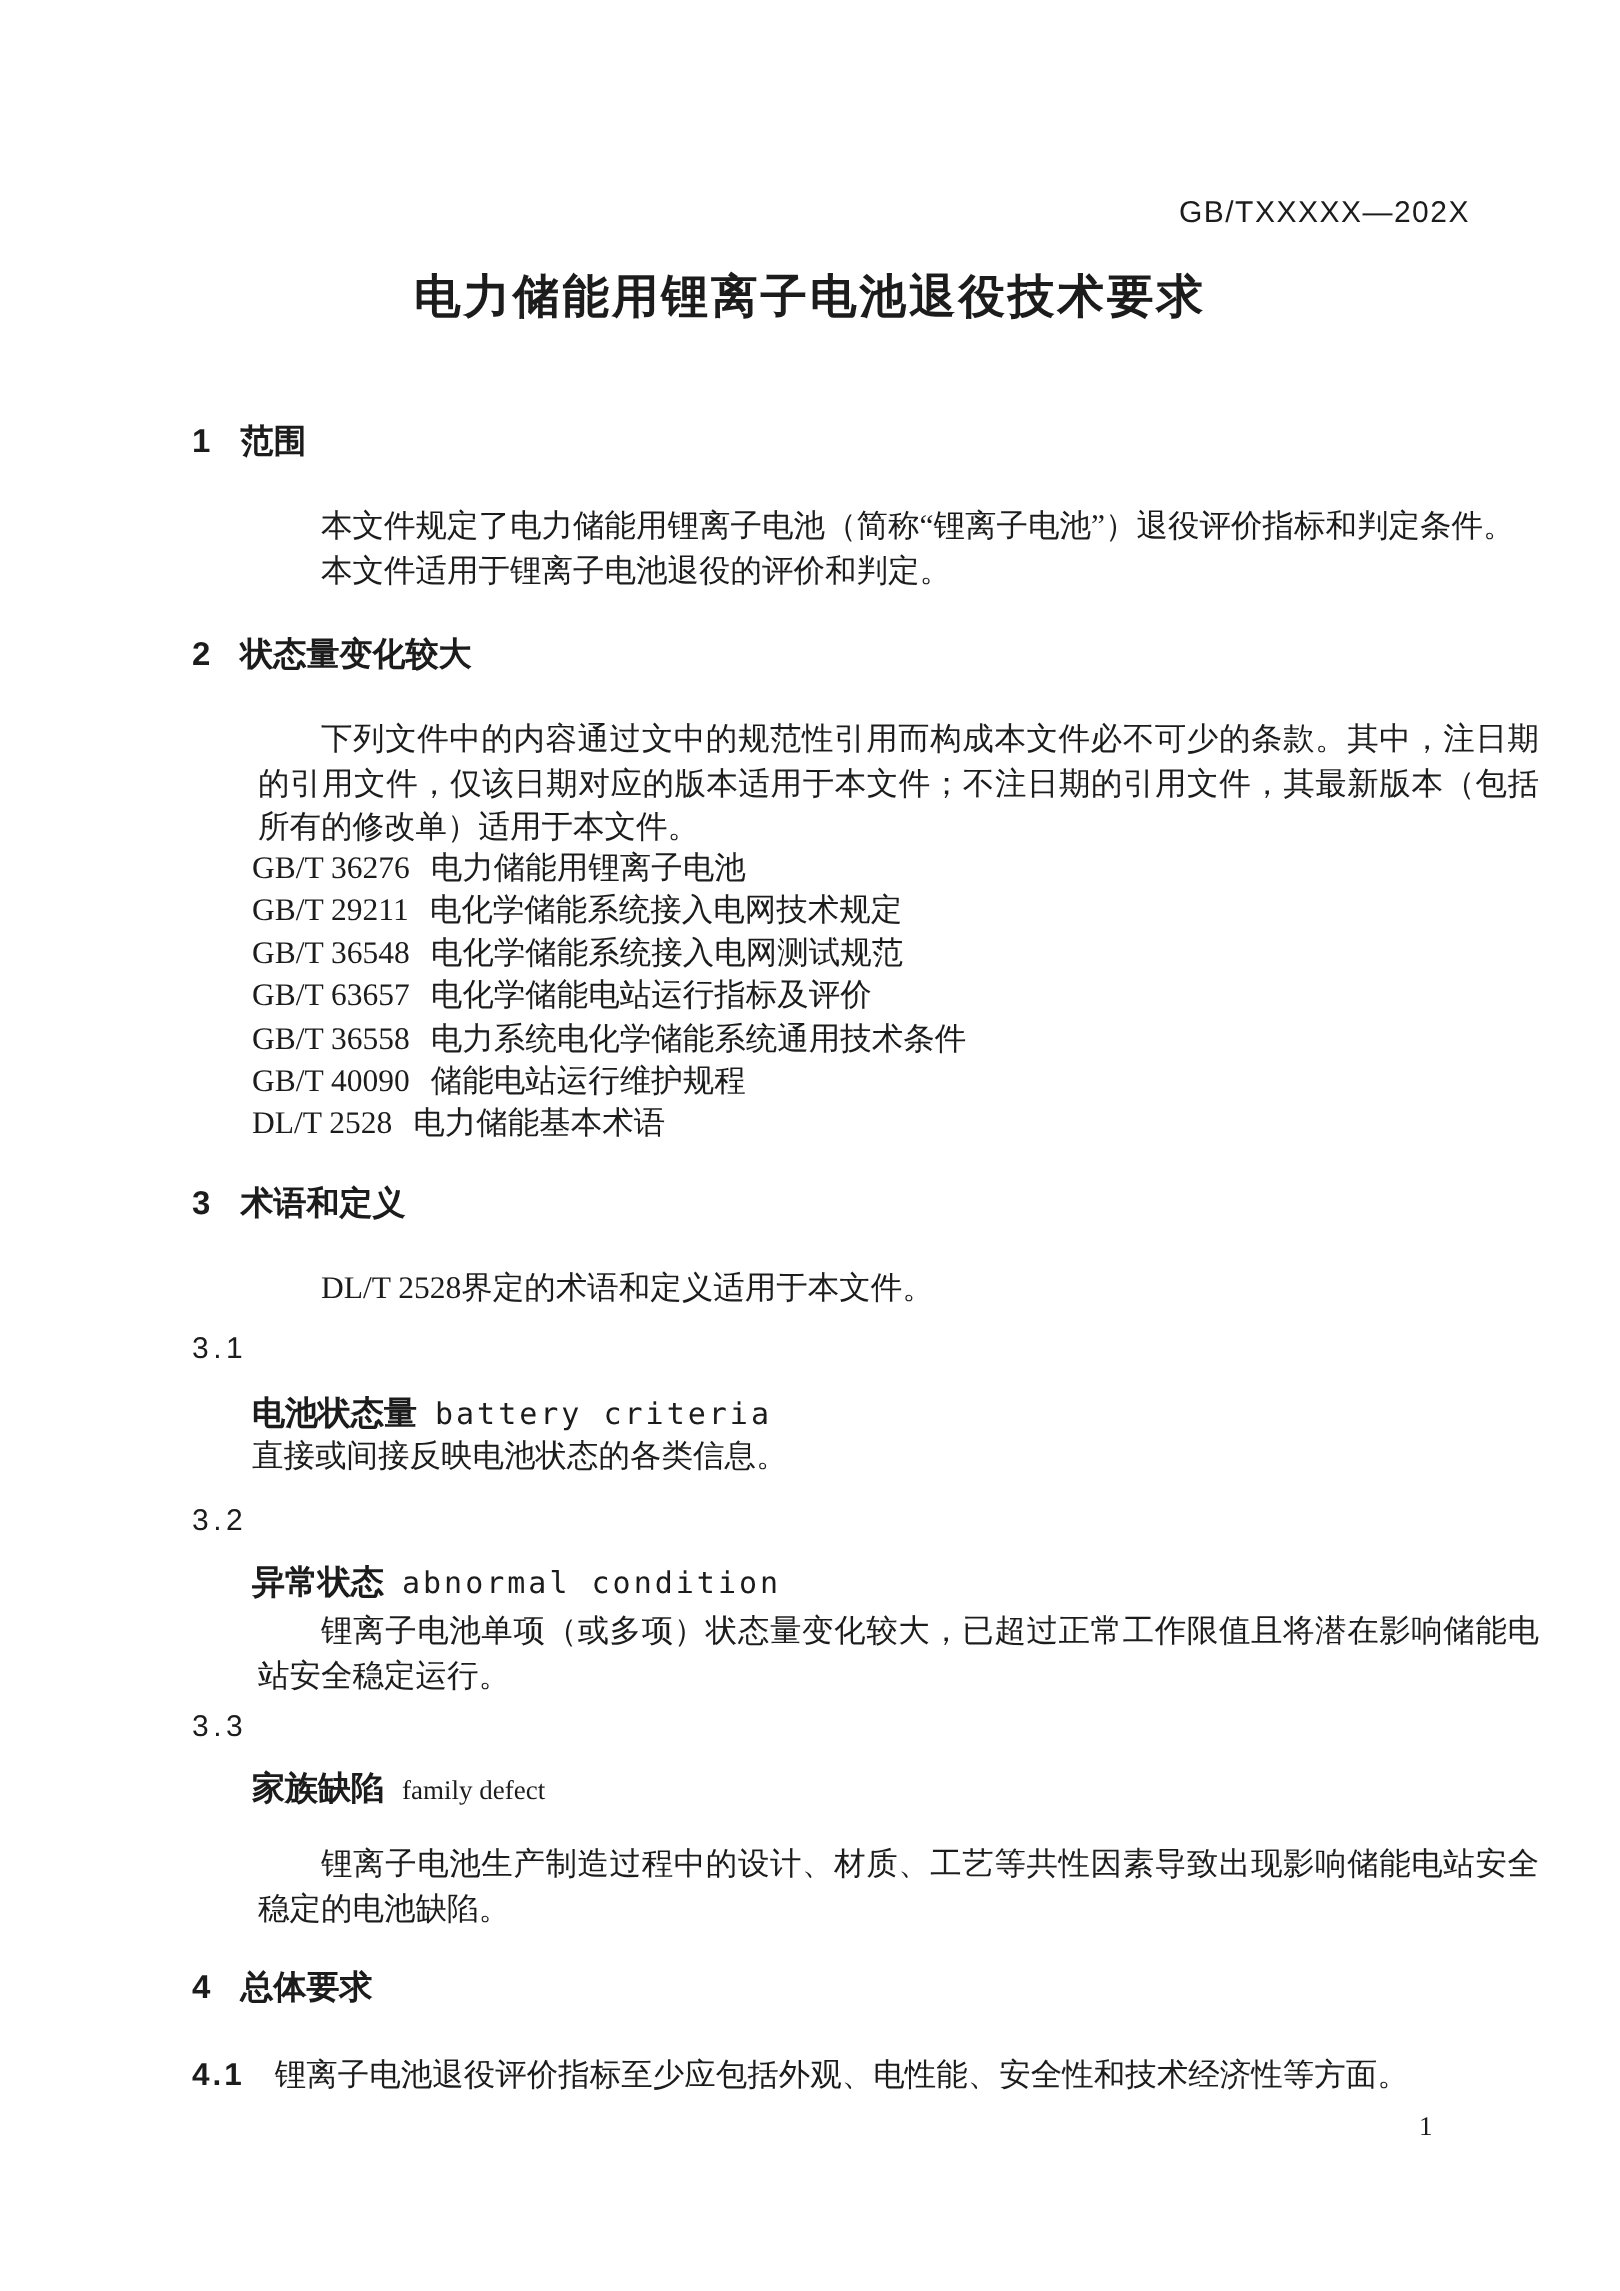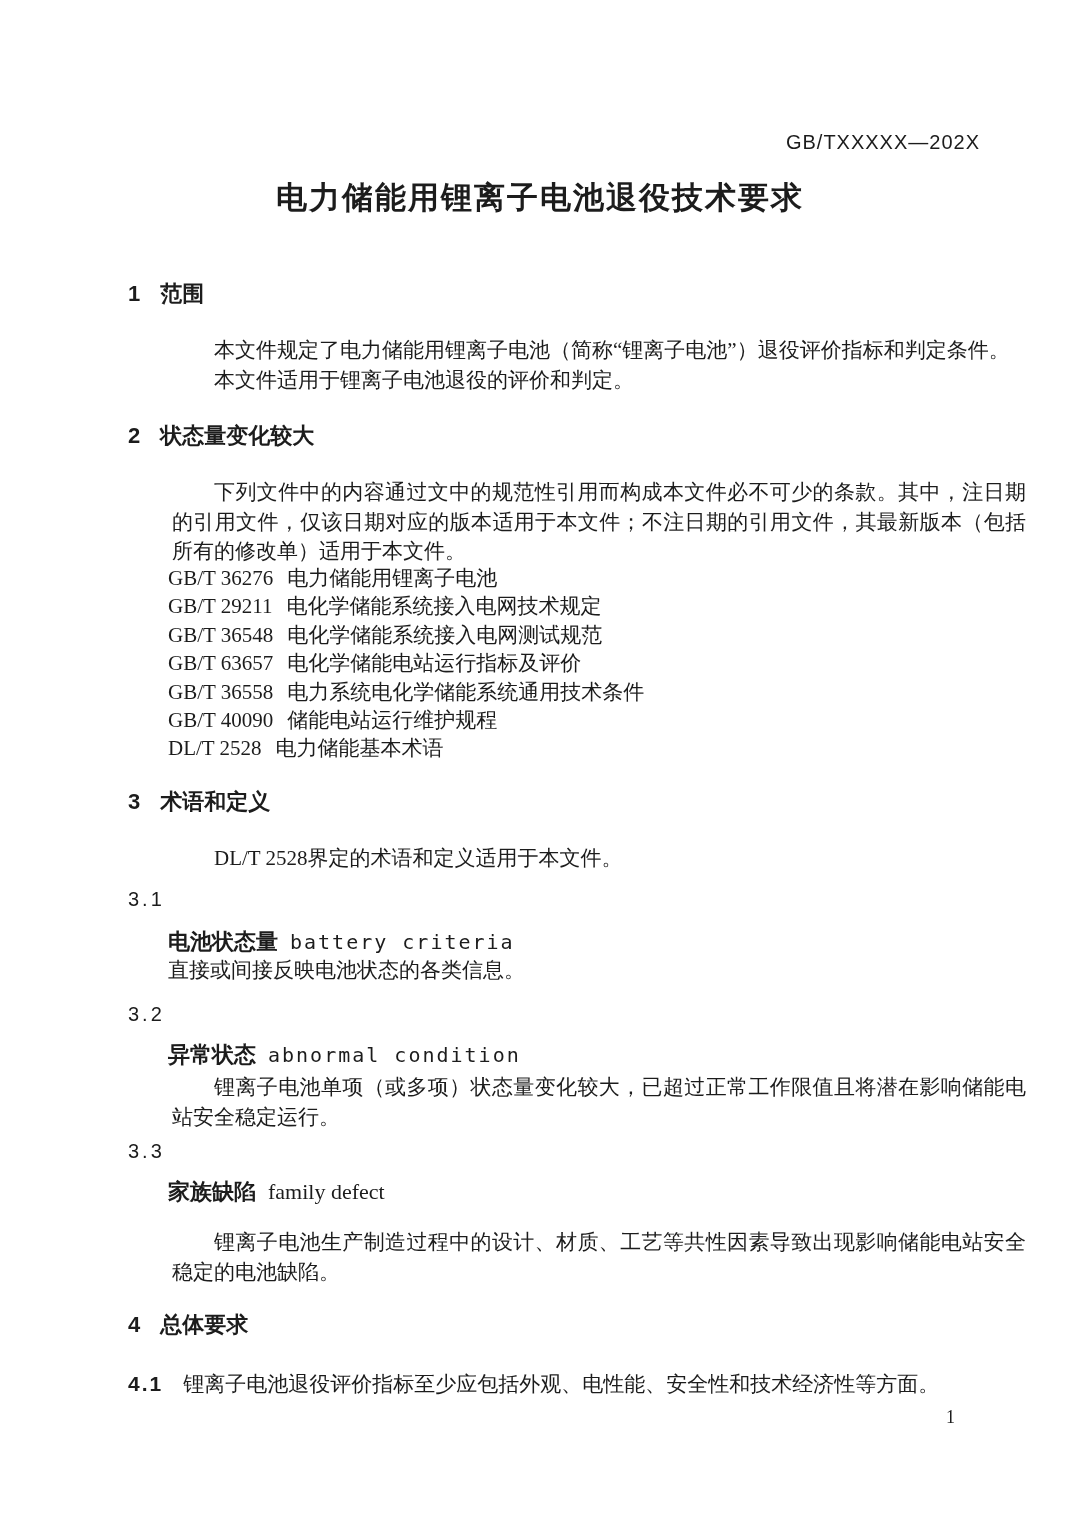--- a/index.html
+++ b/index.html
@@ -86,21 +86,21 @@
   .term-line .term-en-mono {
     font-family: "DejaVu Sans Mono", monospace;
     font-weight: normal;
     font-size: 20px;
     letter-spacing: 2px;
     margin-left: 12px;
   }
   .term-line .term-en-serif {
     font-family: "Liberation Serif", "DejaVu Serif", serif;
     font-weight: normal;
-    font-size: 22px;
+    font-size: 18px;
     margin-left: 12px;
   }
 
   .clause-line {
     left: 128px;
     width: 854px;
     font-size: 21px;
     line-height: 29.5px;
   }
   .clause-line .clause-num {

